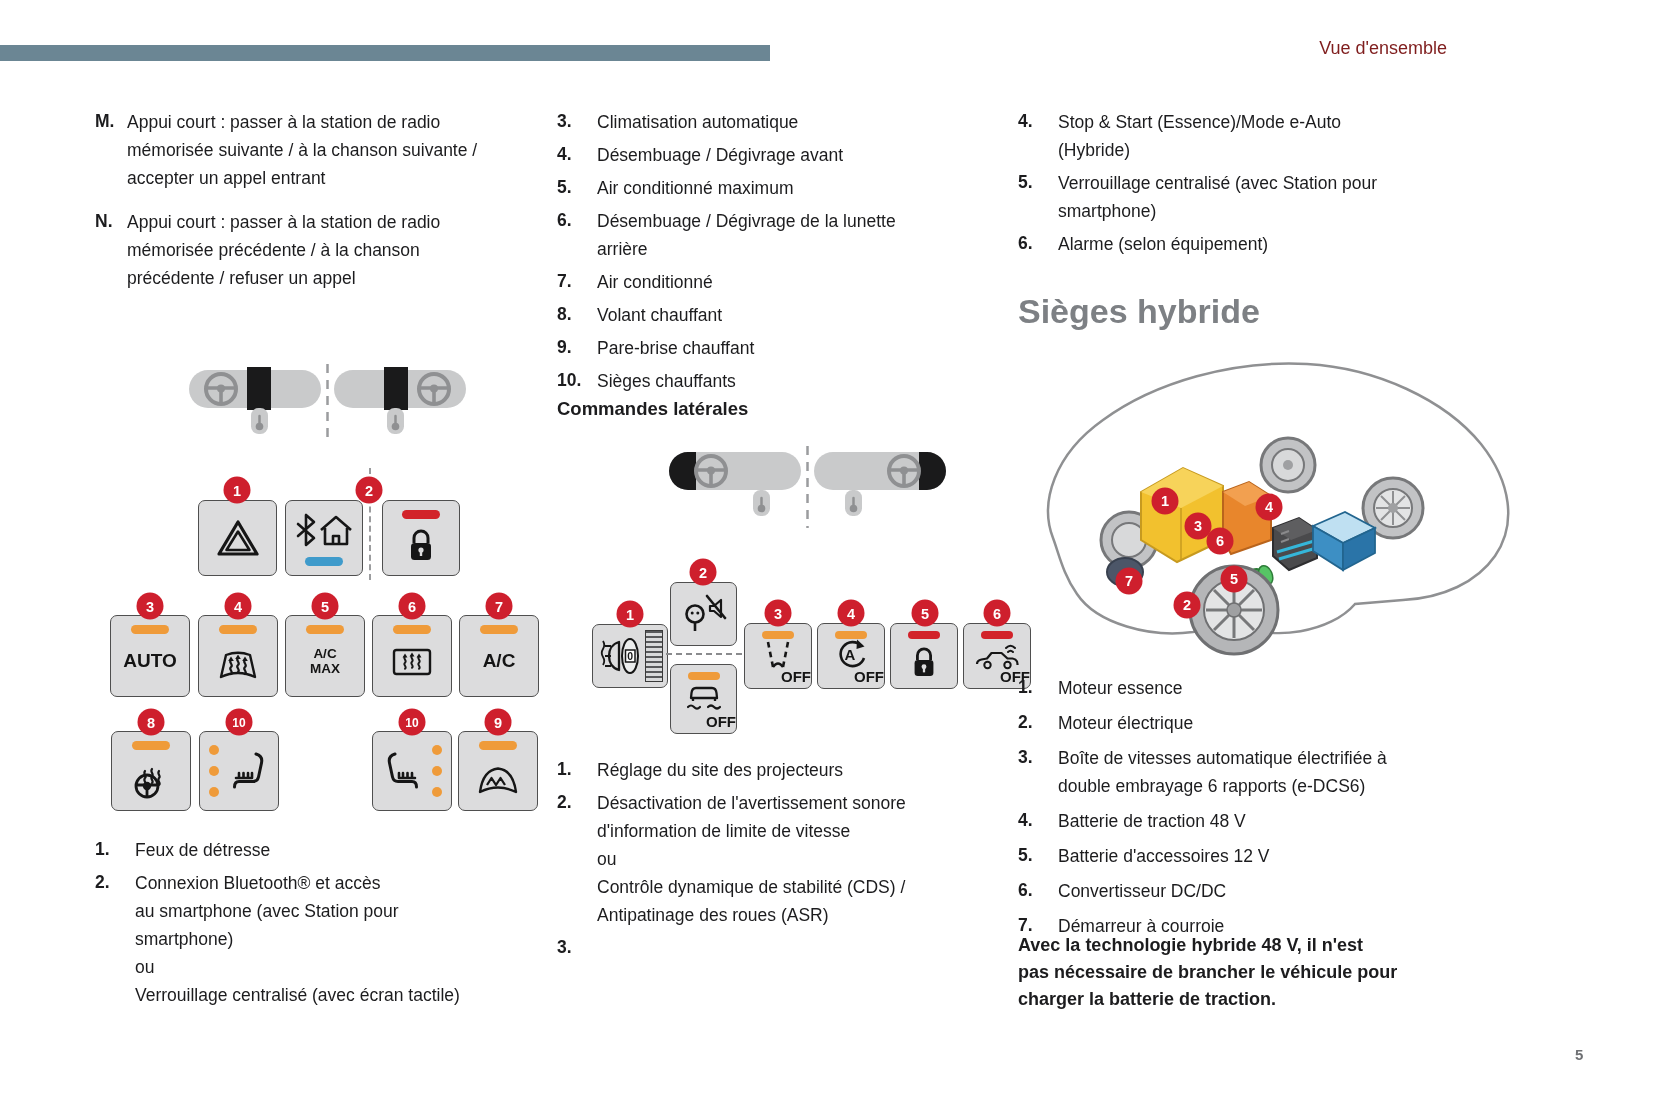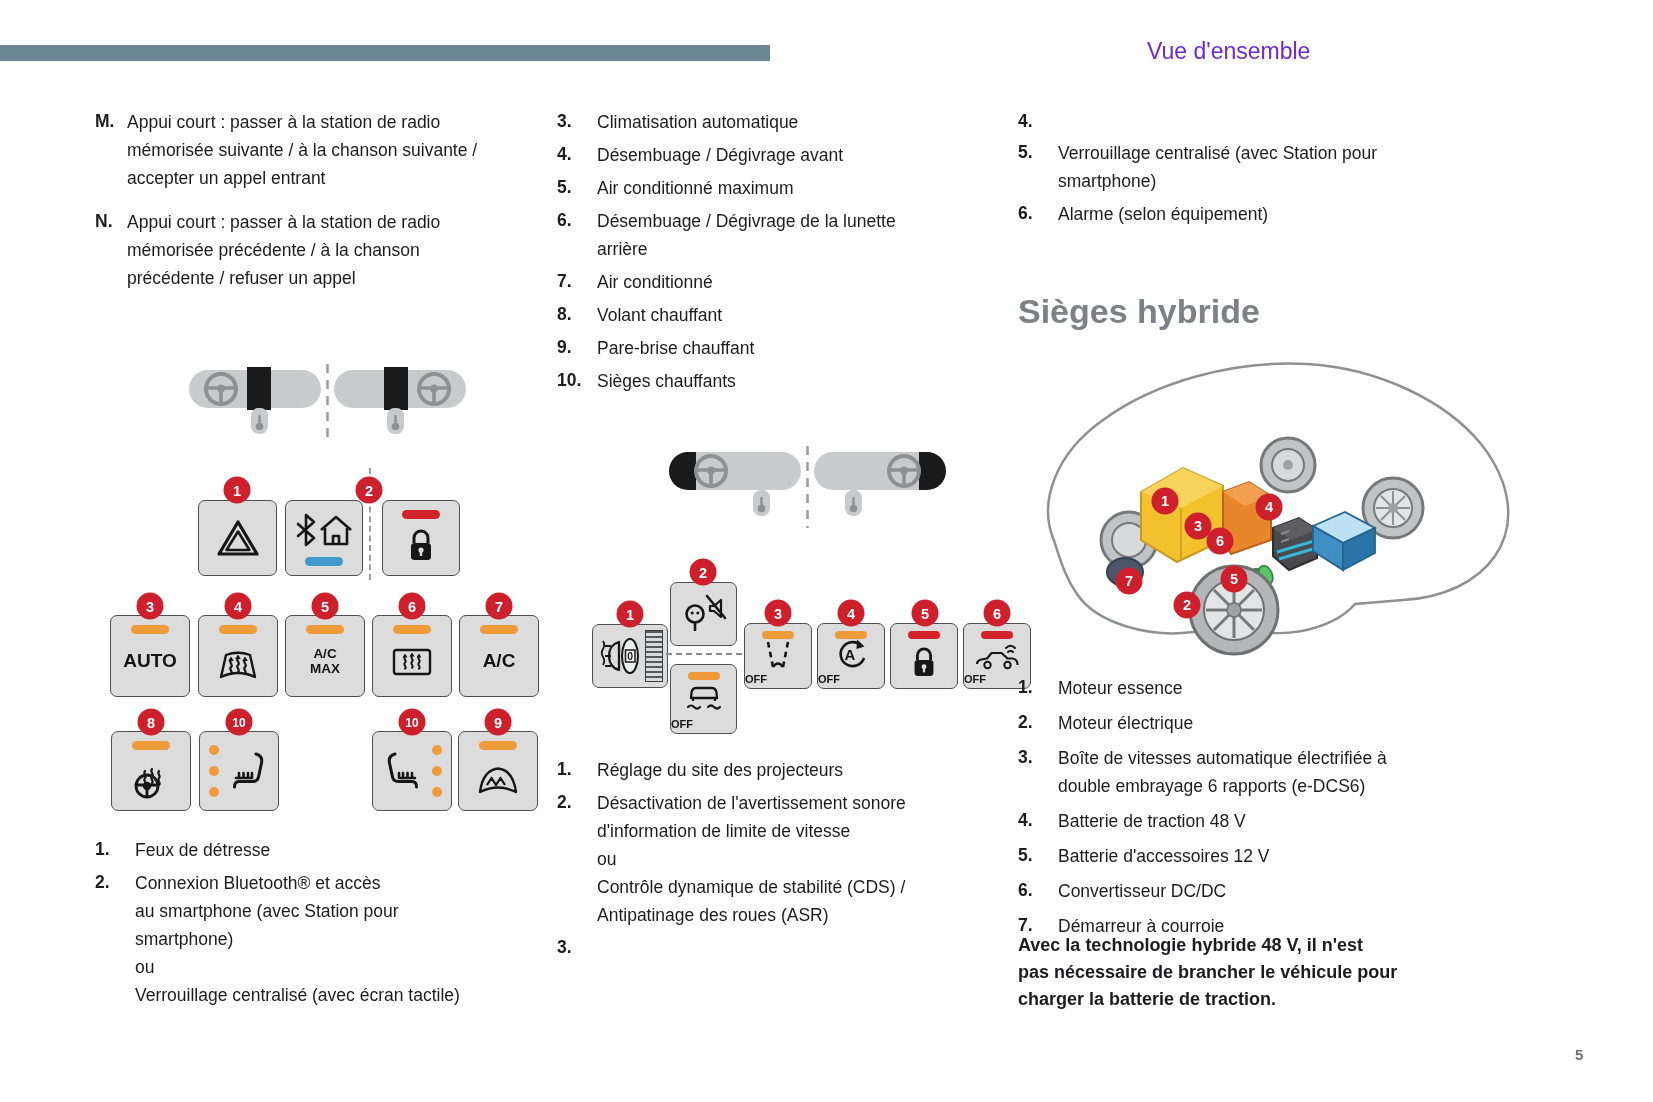--- a/index.html
+++ b/index.html
@@ -10,38 +10,38 @@
   body{font-family:"Liberation Sans", sans-serif;color:#1C1C1E;}
   #page{position:relative;width:1653px;height:1102px;background:#fff;overflow:hidden;}
   .abs{position:absolute;}
   .txt{font-size:17.5px;line-height:28px;white-space:pre-line;}
   .item{display:flex;margin-bottom:5px;}
   .item .n{font-weight:700;font-size:17.5px;line-height:26px;flex:none;width:40px;}
   .mn .n{width:32px;}
   .mn .item{margin-bottom:16px;}
   .h2{font-weight:700;font-size:18.5px;line-height:25px;white-space:pre-line;}
   .bigtitle{font-weight:600;font-size:34px;color:#7D8084;}
-  .pagehead{font-size:23px;color:#6d28d9;text-align:left;}
+  .pagehead{font-size:18px;color:#7f1d1d;text-align:right;}
   .accentbar{background:var(--accent-bar);}
   .note{font-weight:700;font-size:18px;line-height:27px;white-space:pre-line;}
   .pagenum{font-weight:700;font-size:15px;color:#6E7073;}
 
   .btn{position:absolute;background:var(--btn-bg);border:1.6px solid var(--btn-border);
        border-radius:7px;display:flex;align-items:center;justify-content:center;box-sizing:border-box;}
   .badge{position:absolute;width:27px;height:27px;border-radius:50%;background:var(--badge);
          color:#fff;font-weight:700;font-size:14.5px;display:flex;align-items:center;justify-content:center;
          transform:translate(-50%,-50%);z-index:5;}
   .badge.b10{font-size:12px;}
   .bar{position:absolute;width:38px;height:9px;border-radius:5px;left:50%;transform:translateX(-50%);top:9px;}
   .bar.orange{background:var(--orange);}
   .bar.red{background:var(--red-bar);}
   .bar.blue{background:var(--blue-bar);top:auto;bottom:9px;}
   .blbl{font-weight:700;font-size:19px;color:#141414;margin-top:10px;}
   .blbl.small{font-size:13.5px;line-height:15px;text-align:center;white-space:pre-line;}
-  .off{position:absolute;bottom:3px;left:0;right:0;text-align:left;font-weight:700;font-size:11px;color:#141414;}
+  .off{position:absolute;bottom:3px;left:0;right:0;text-align:right;font-weight:700;font-size:15px;color:#141414;}
   .dotcol{position:absolute;top:13px;display:flex;flex-direction:column;gap:11px;}
   .dot{width:10px;height:10px;border-radius:50%;background:var(--orange);}
   .vdash{position:absolute;width:0;border-left:2.5px dashed #9B9C9E;}
   .hdash{position:absolute;height:0;border-top:2.5px dashed #8A8B8D;}
   .thumbwheel{width:18px;height:52px;border:1.5px solid #3a3a3a;box-sizing:border-box;
        background:repeating-linear-gradient(to bottom,#58595b 0 2px,#d9dadb 2px 5px);margin-left:3px;}
   svg{display:block;}
 </style>
 </head>
 <body>
@@ -271,20 +271,21 @@
     <div class="item">
         <span class="n">9.</span>
         <span class="txt">Pare-brise chauffant</span>
       </div>
     <div class="item">
         <span class="n">10.</span>
         <span class="txt">Sièges chauffants</span>
       </div>
   </div>
 
+  <div class="abs h2" style="left:557px;top:396px;width:450px">Commandes latérales</div>
 
   <svg class="abs" style="left:665px;top:442px" width="285" height="90" viewBox="0 0 285 90">
     <use href="#dash-lateral-half"></use>
     <use href="#dash-lateral-half" transform="translate(285,0) scale(-1,1)"></use>
     <line x1="142.5" y1="4" x2="142.5" y2="86" stroke="#9B9C9E" stroke-width="2.5" stroke-dasharray="9 7"></line>
   </svg>
 
   <div class="badge" style="left:630px;top:614px">1</div>
   <div class="badge" style="left:703px;top:572px">2</div>
   <div class="badge" style="left:778px;top:613px">3</div>
@@ -382,20 +383,22 @@
 Antipatinage des roues (ASR)</span>
       </div>
     <div class="item">
         <span class="n">3.</span>
       </div>
   </div>
 
   <div class="abs" style="left:1018px;top:108px;width:560px">
     <div class="item">
         <span class="n">4.</span>
+        <span class="txt">Stop &amp; Start (Essence)/Mode e-Auto
+(Hybride)</span>
       </div>
     <div class="item">
         <span class="n">5.</span>
         <span class="txt">Verrouillage centralisé (avec Station pour
 smartphone)</span>
       </div>
     <div class="item">
         <span class="n">6.</span>
         <span class="txt">Alarme (selon équipement)</span>
       </div>

